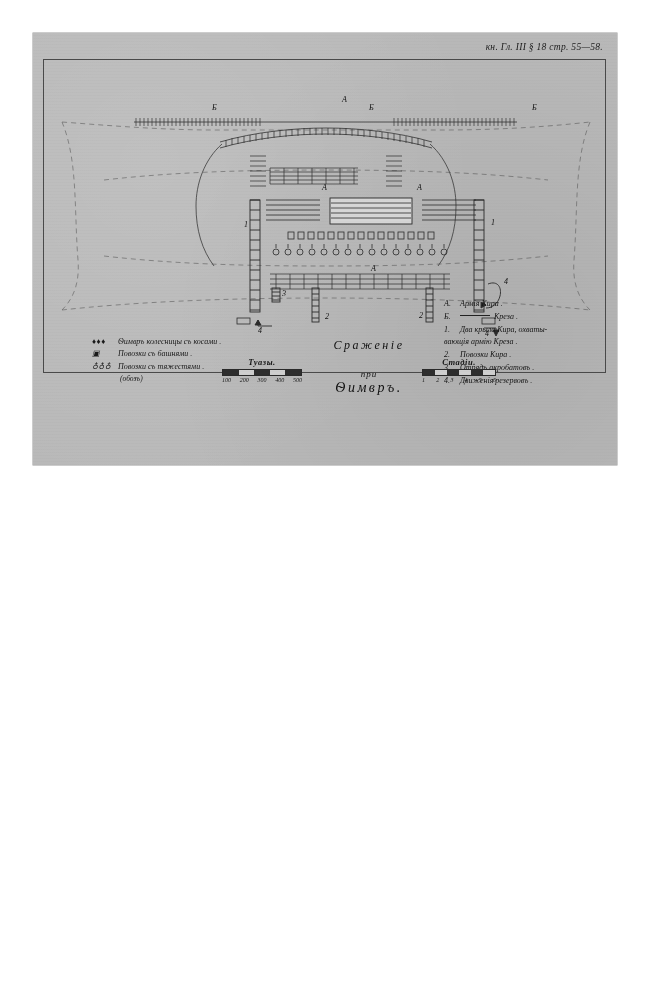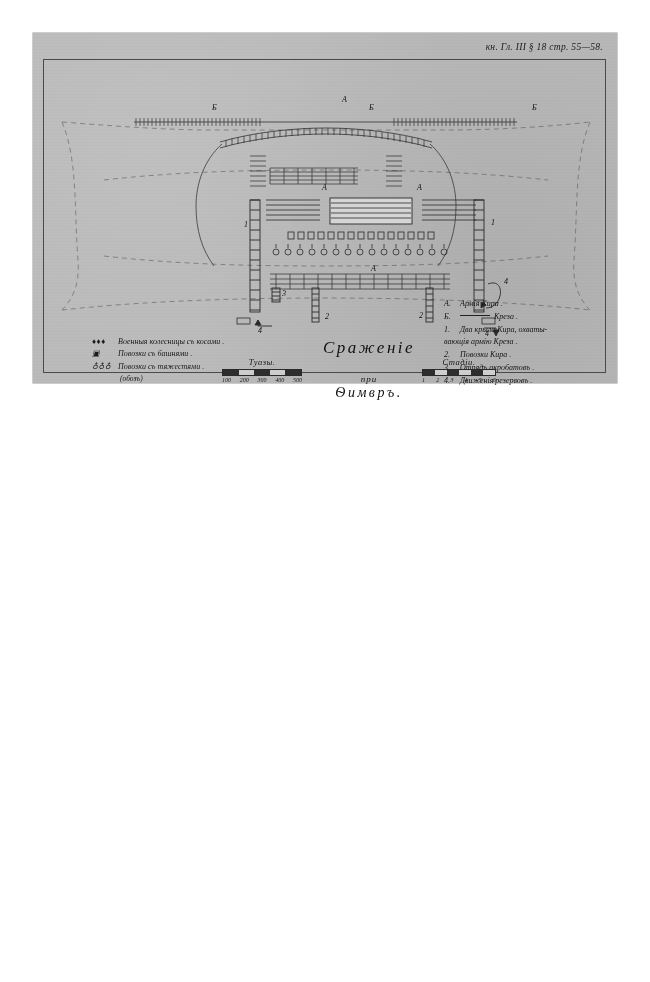--- a/index.html
+++ b/index.html
@@ -13,21 +13,21 @@
     font-family: "Liberation Serif", serif;
     overflow: hidden;
   }
 
   
   #scan-sheet {
     position: absolute;
     left: 33px;
     top: 33px;
     width: 584px;
-    height: 350px;
+    height: 432px;
     background: #b9b9b9;
     background-image:
       radial-gradient(circle at 20% 30%, rgba(255,255,255,0.10), rgba(0,0,0,0) 60%),
       radial-gradient(circle at 80% 70%, rgba(0,0,0,0.06), rgba(0,0,0,0) 60%);
     box-shadow: 0 0 0 0.5px #9a9a9a;
   }
 
   
   #scan-sheet::after {
     content: "";
@@ -75,21 +75,21 @@
   
   #title-block {
     position: absolute;
     left: 250px;
     top: 278px;
     width: 150px;
     text-align: center;
     color: #121212;
   }
   #title-main {
-    font-size: 17px;
+    font-size: 12px;
     letter-spacing: 2.5px;
     font-style: italic;
   }
   #title-prep {
     font-size: 9px;
     letter-spacing: 1px;
     margin-top: 16px;
     font-style: italic;
   }
   #title-place {
@@ -159,20 +159,21 @@
     position: absolute;
     text-align: center;
     color: #161616;
   }
   #scale-tuazy { left: 178px; top: 297px; width: 80px; }
   #scale-stadii { left: 378px; top: 297px; width: 74px; }
   .scale-title {
     font-size: 8.5px;
     font-style: italic;
     letter-spacing: .5px;
+    font-weight: bold;
   }
   .scale-bar {
     position: relative;
     height: 5px;
     margin: 2px auto 1px auto;
     border: 1px solid #2a2a2a;
     background: #cfcfcf;
   }
   .scale-bar .seg {
     position: absolute;
@@ -378,21 +379,21 @@
 
     <div id="title-block">
       <div id="title-main">Сраженіе</div>
       <div id="title-prep">при</div>
       <div id="title-place">Ѳимвръ.</div>
     </div>
 
     <div id="legend-symbols">
       <div class="row">
         <span class="glyph">♦♦♦</span>
-        <span>Военныя колесницы съ косами .</span>
+        <span>Ѳимвръ колесницы съ косами .</span>
       </div>
       <div class="row">
         <span class="glyph">▣</span>
         <span>Повозки съ башнями .</span>
       </div>
       <div class="row">
         <span class="glyph">♁♁♁</span>
         <span>Повозки съ тяжестями .</span>
       </div>
       <div class="note">(обозъ)</div>

